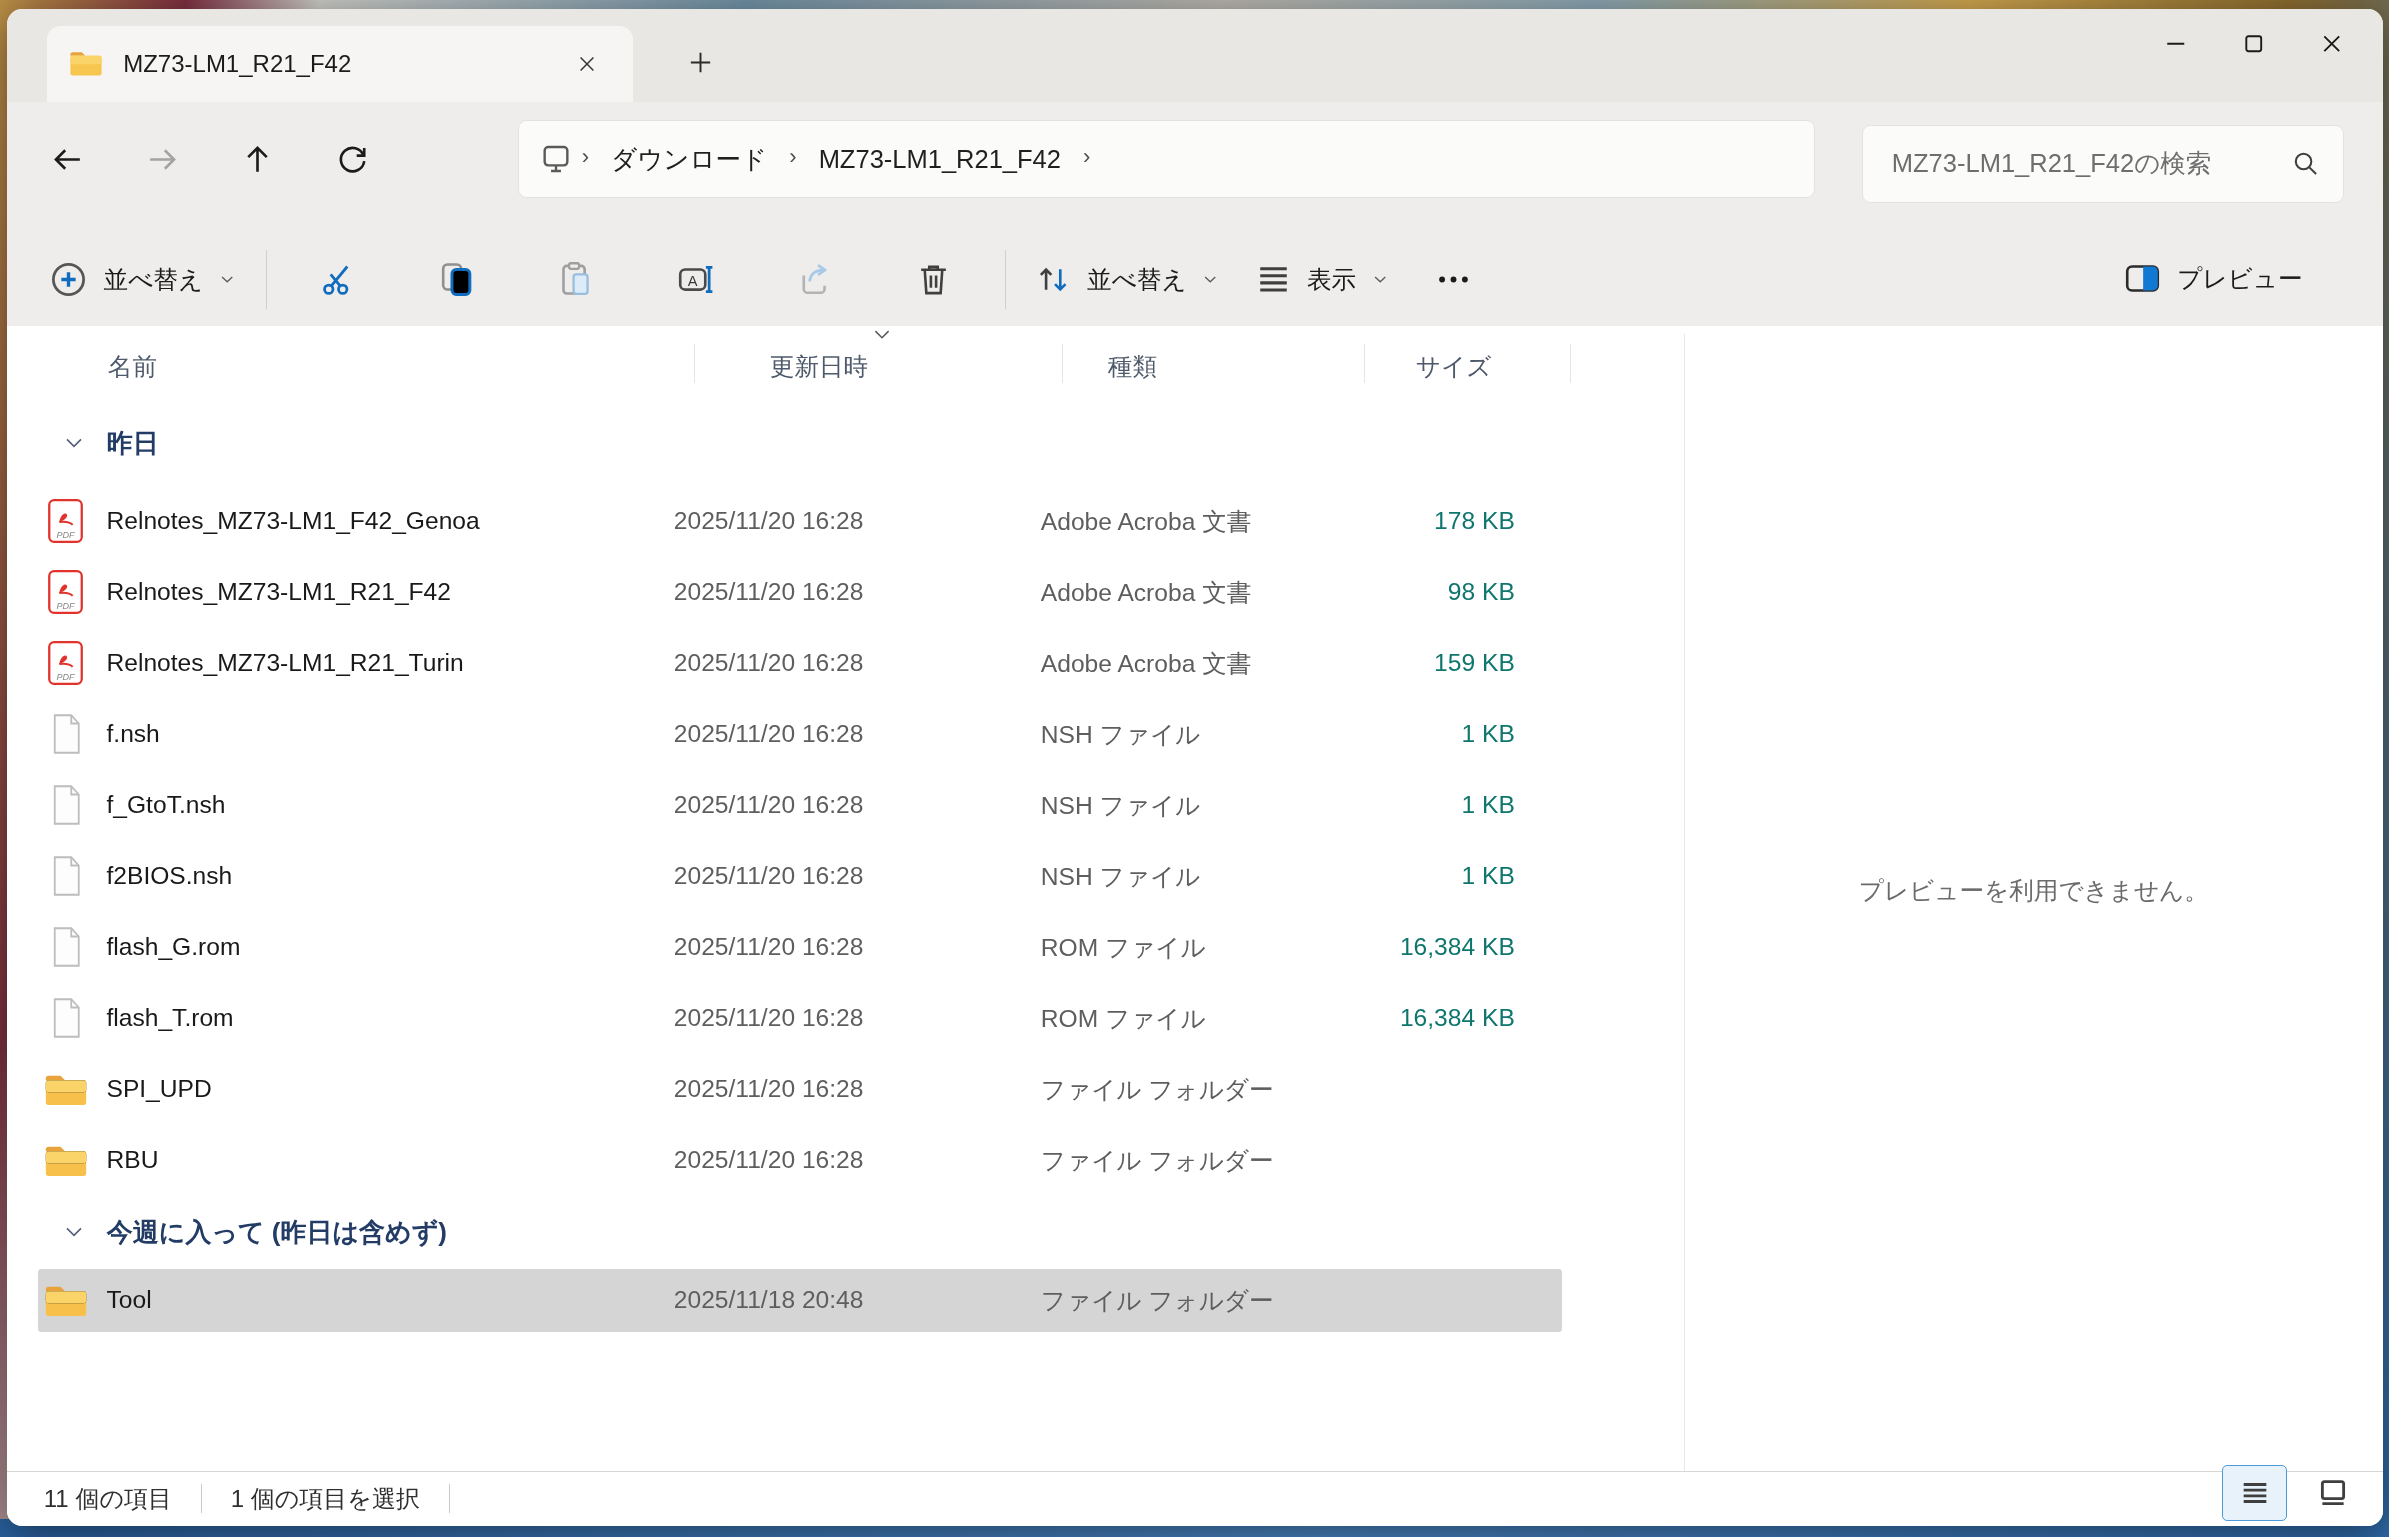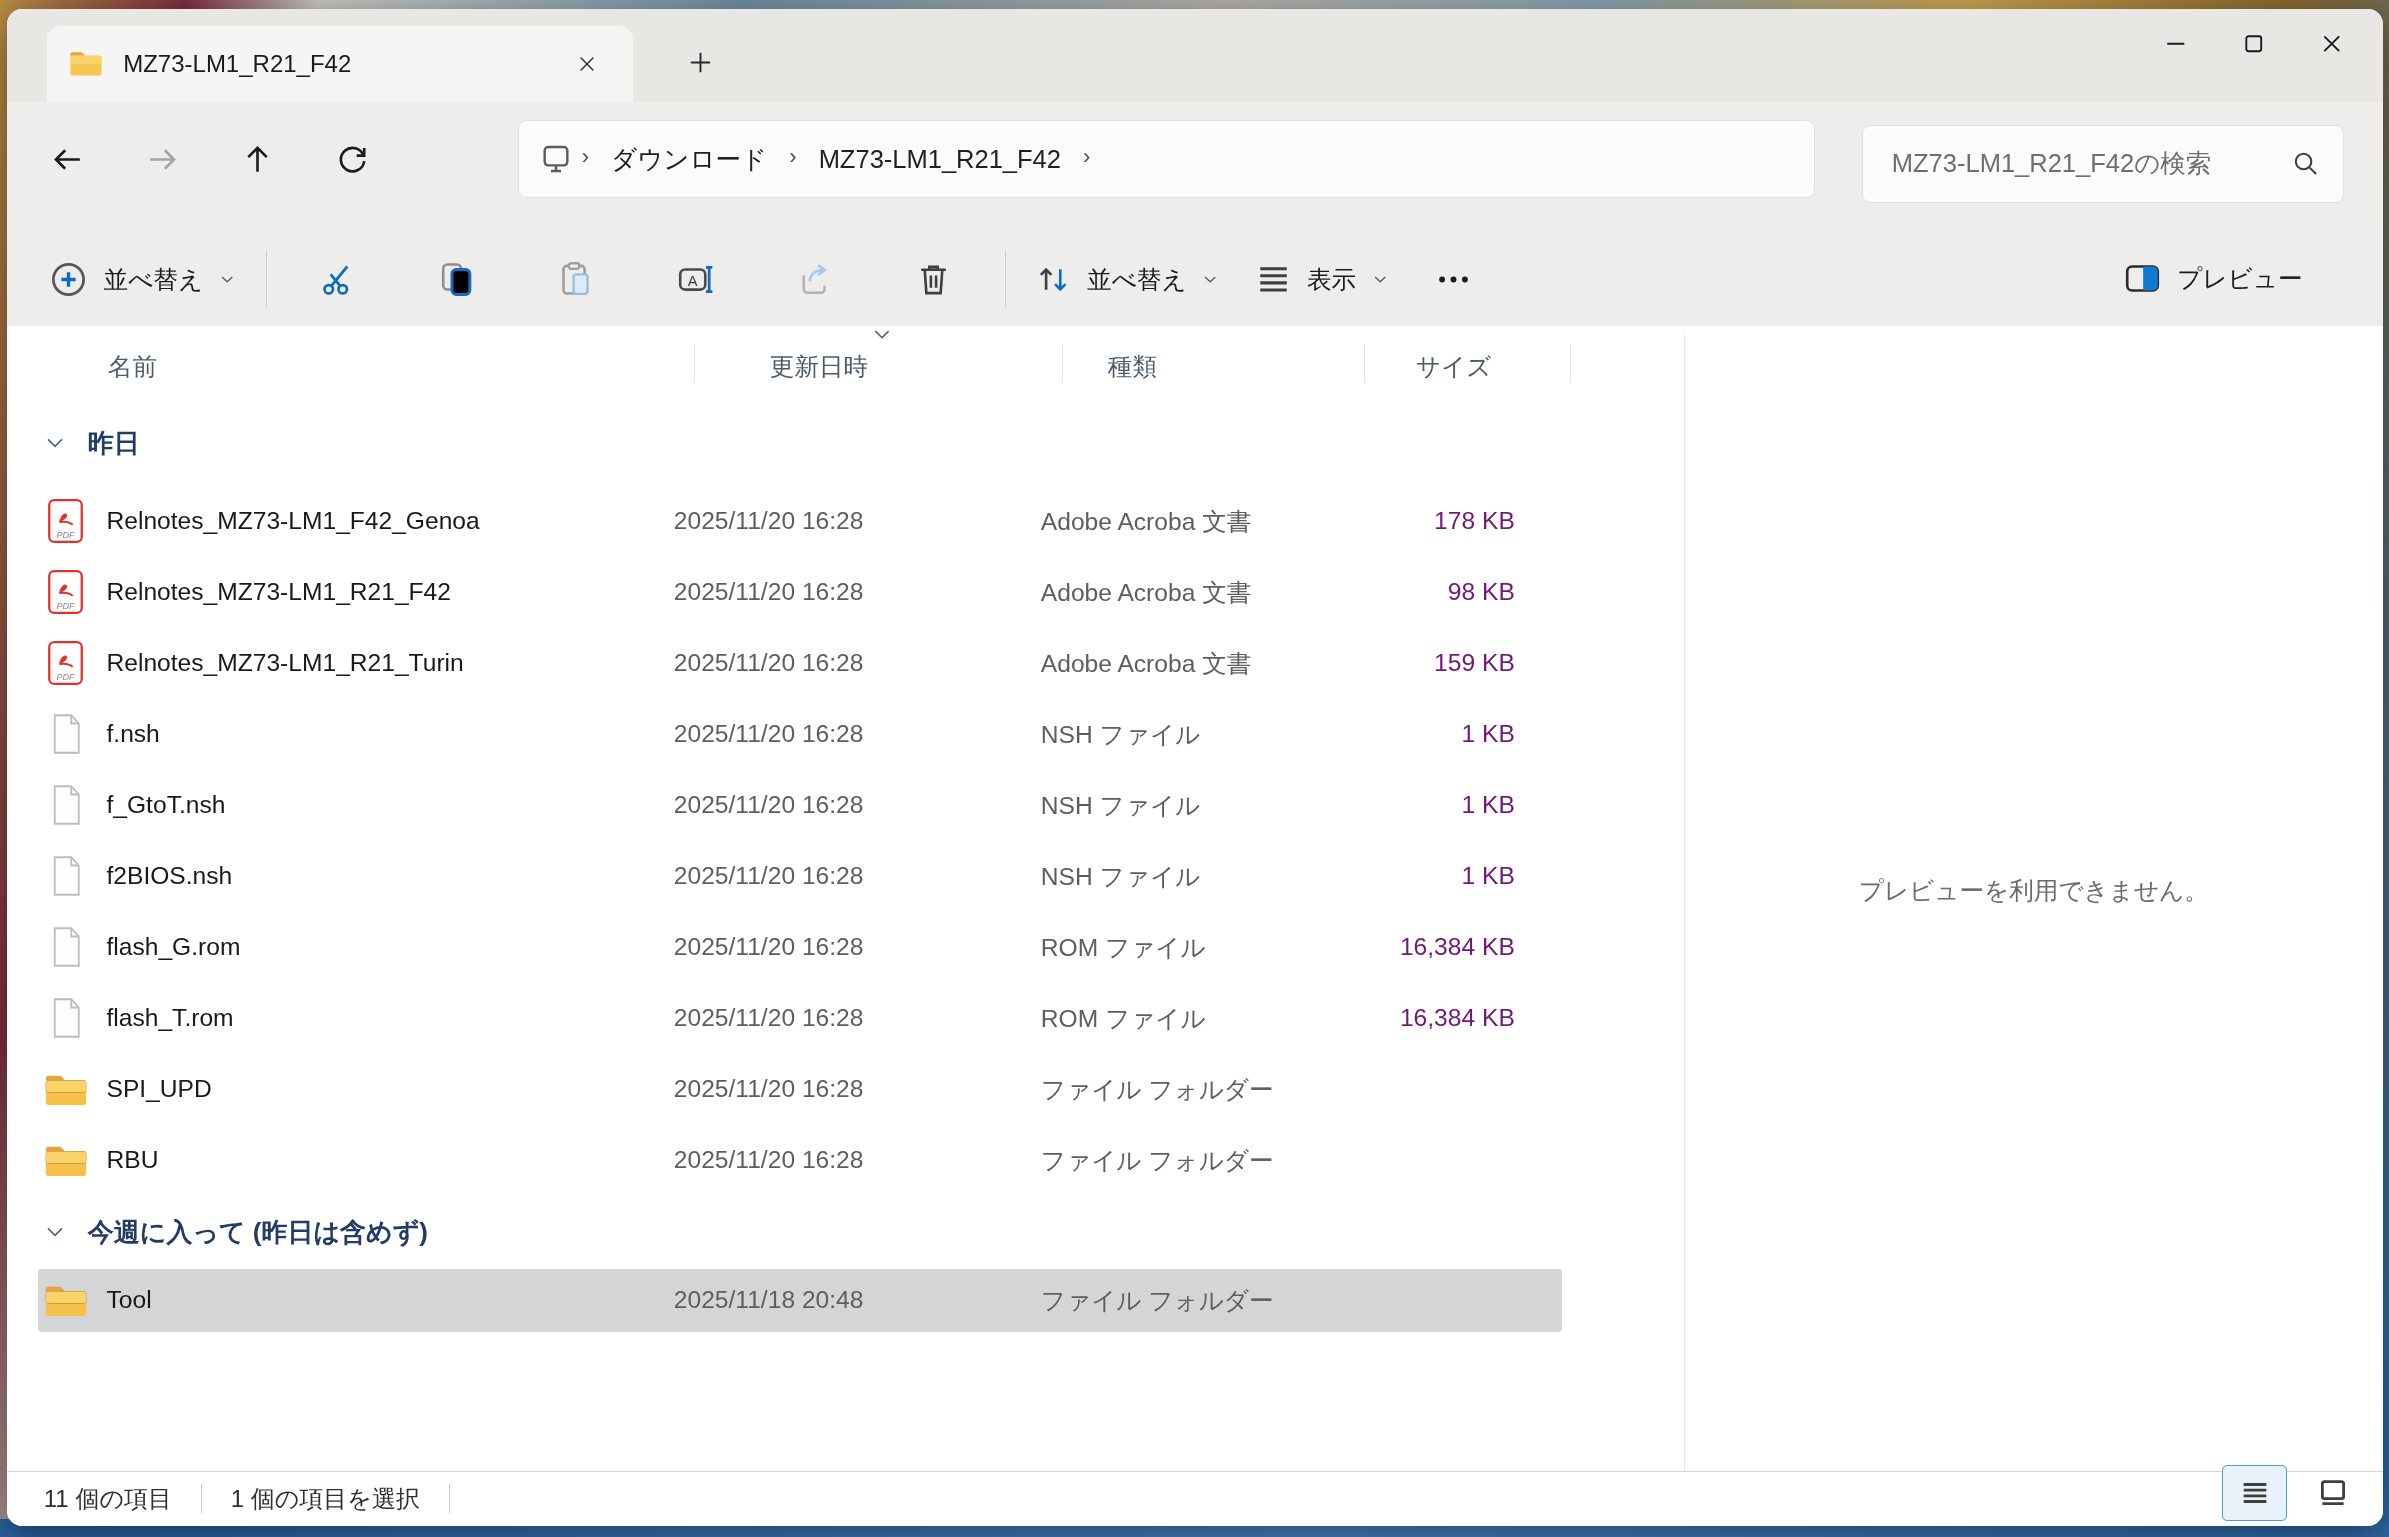--- a/index.html
+++ b/index.html
@@ -64,32 +64,32 @@
   .main { position:absolute; left:0; top:317px; width:100%; bottom:55px; background:#fff; }
   .pane-divider { position:absolute; left:1677px; top:8.5px; bottom:0; width:0.8px; background:#e8e8e8; }
 
   .colheader { position:absolute; left:0; top:0; width:1677px; height:75px; }
   .colheader .hcell { position:absolute; top:24px; font-size:24.6px; color:#4e5a6b; white-space:nowrap; }
   .h-divider { position:absolute; top:18.7px; width:0.8px; height:39px; background:#e5e5e5; }
   .sort-chevron { position:absolute; left:864px; top:1.7px; }
 
   .list { position:absolute; left:0; top:75px; width:1677px; bottom:0; overflow:hidden; }
 
-  .group-header { display:flex; align-items:center; height:85px; padding-left:37px; }
+  .group-header { display:flex; align-items:center; height:85px; padding-left:56px; }
   .group-header.second { height:73px; }
   .group-chevron { margin-right:22px; display:flex; }
   .group-label { font-size:26px; font-weight:600; color:#233c66; white-space:nowrap; }
 
   .row { display:flex; align-items:center; height:71px; padding-left:37px; }
   .row .cell-name { width:630px; display:flex; align-items:center; overflow:hidden; }
   .row .icon-slot { width:44px; height:49px; display:flex; align-items:center; justify-content:center; margin-right:18.7px; flex:0 0 44px;font-style:italic; }
   .row .fname { font-size:24.6px; color:#191919; white-space:nowrap; }
   .row .fdate { width:367px; font-size:24.6px; color:#5e5e5e; white-space:nowrap; }
   .row .ftype { width:323px; font-size:24.6px; color:#5e5e5e; white-space:nowrap; }
-  .row .fsize { width:151px; font-size:24.6px; color:#701a75; text-align:right; white-space:nowrap; }
+  .row .fsize { width:151px; font-size:24.6px; color:#0f766e; text-align:right; white-space:nowrap; }
   .row.selected { background:#d5d5d5; border-radius:3.4px; margin-left:31px; padding-left:6px; width:1524px; height:63px; }
   .row .icon-slot svg { display:none; }
   .row.icon-pdf svg.i-pdf { display:block; }
   .row.icon-file svg.i-file { display:block; }
   .row.icon-folder svg.i-folder { display:block; }
 
   .preview-pane { position:absolute; left:1678px; right:0; top:0; bottom:0; }
   .preview-msg { position:absolute; left:0; right:0; top:548px; text-align:center; font-size:24.6px; color:#6b6b6b; }
 
   

